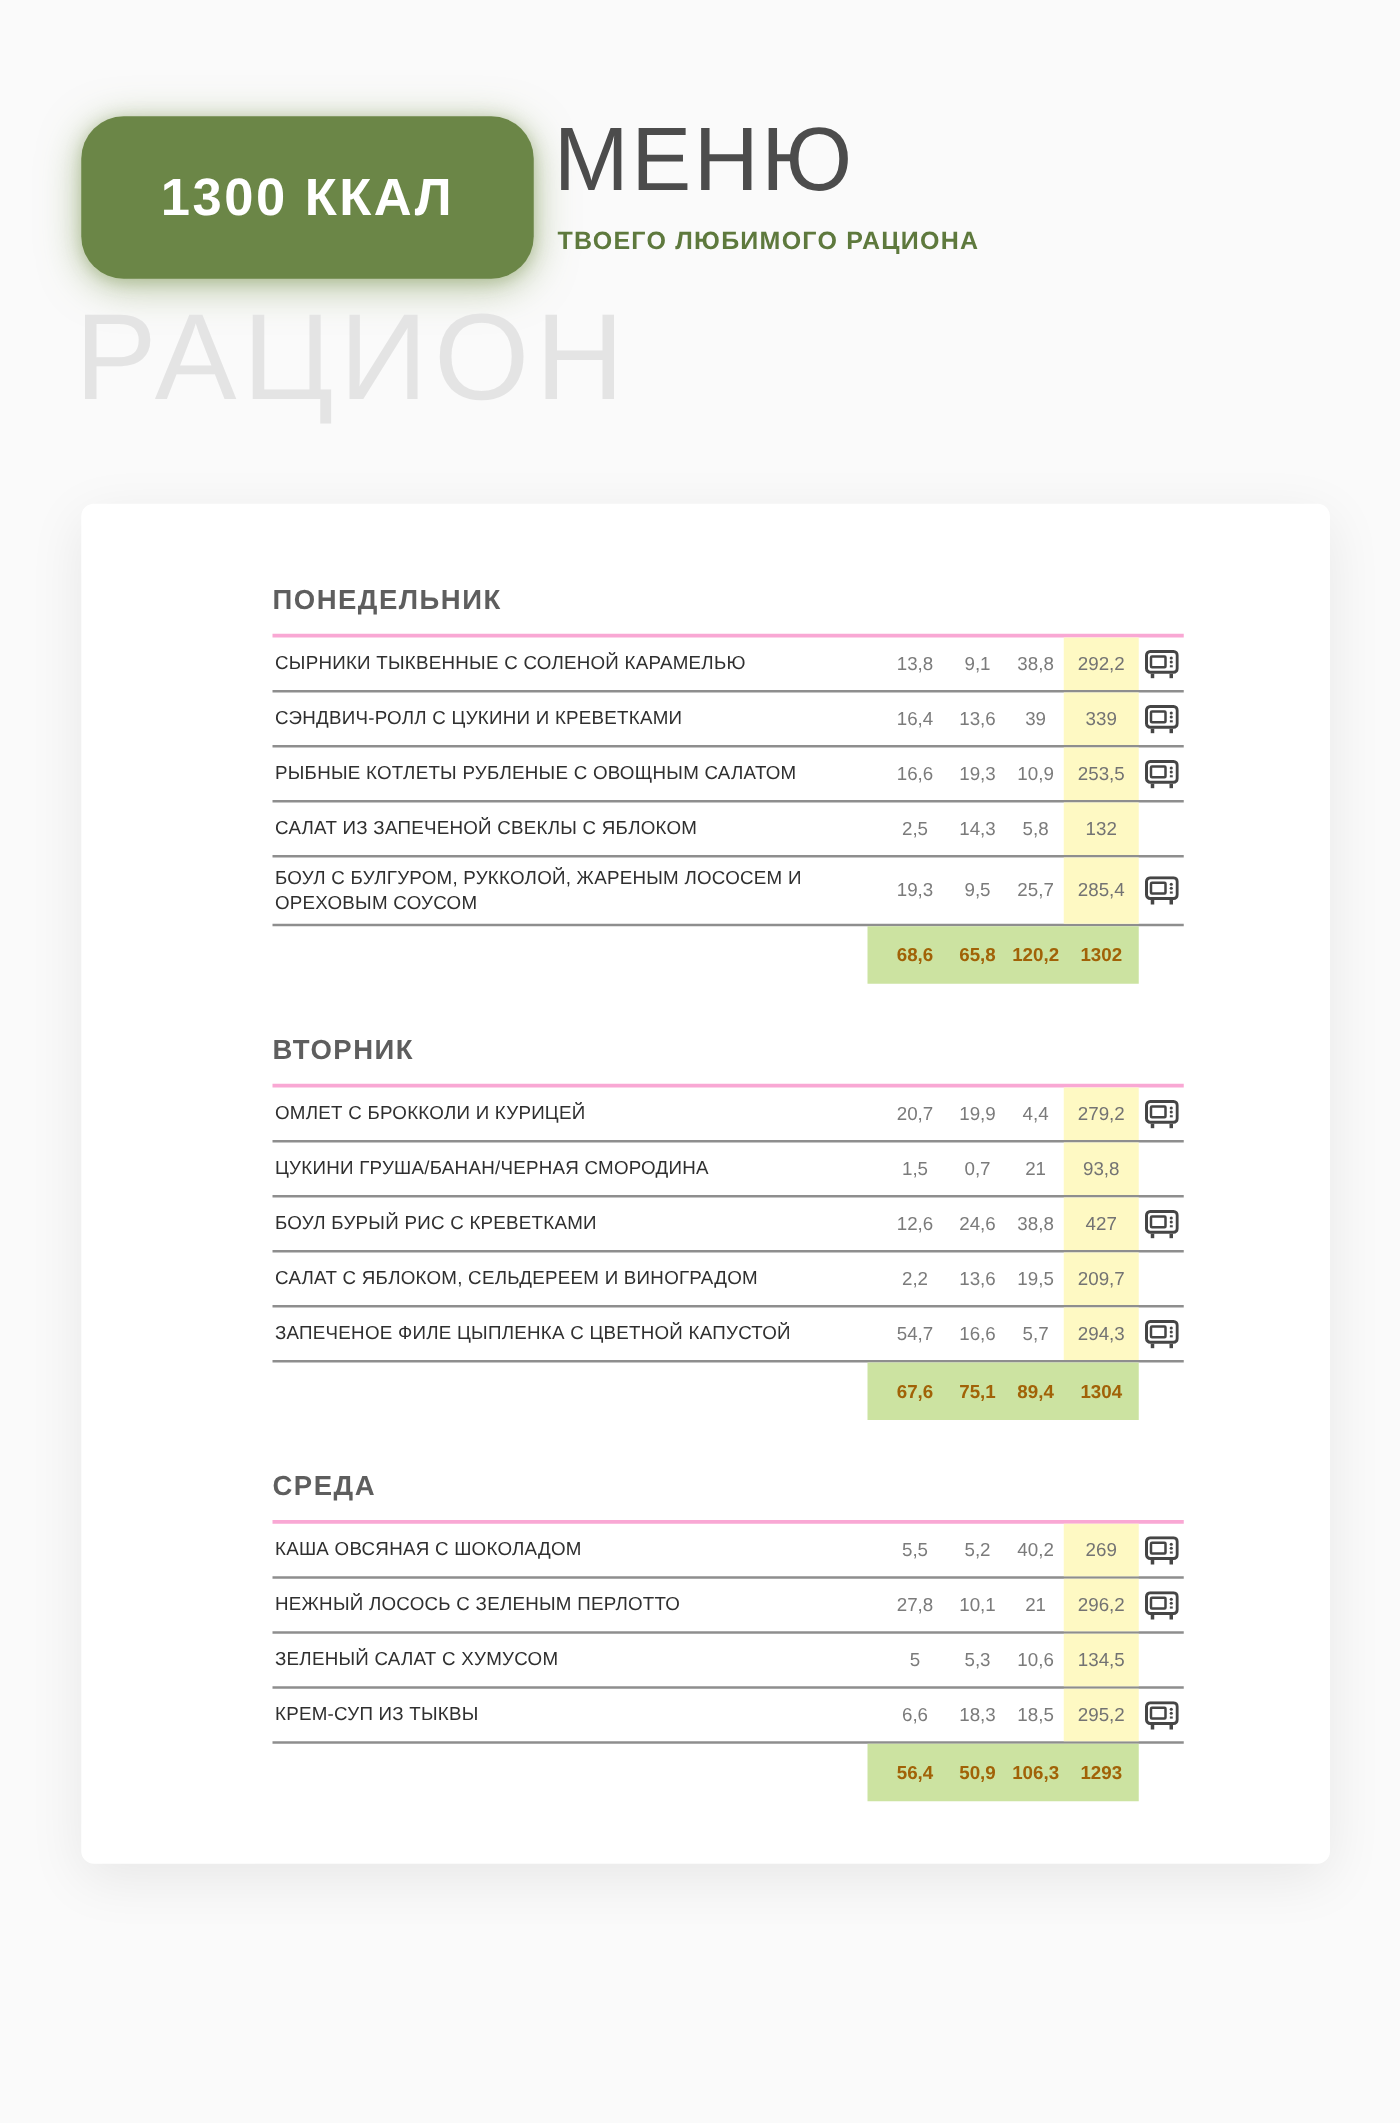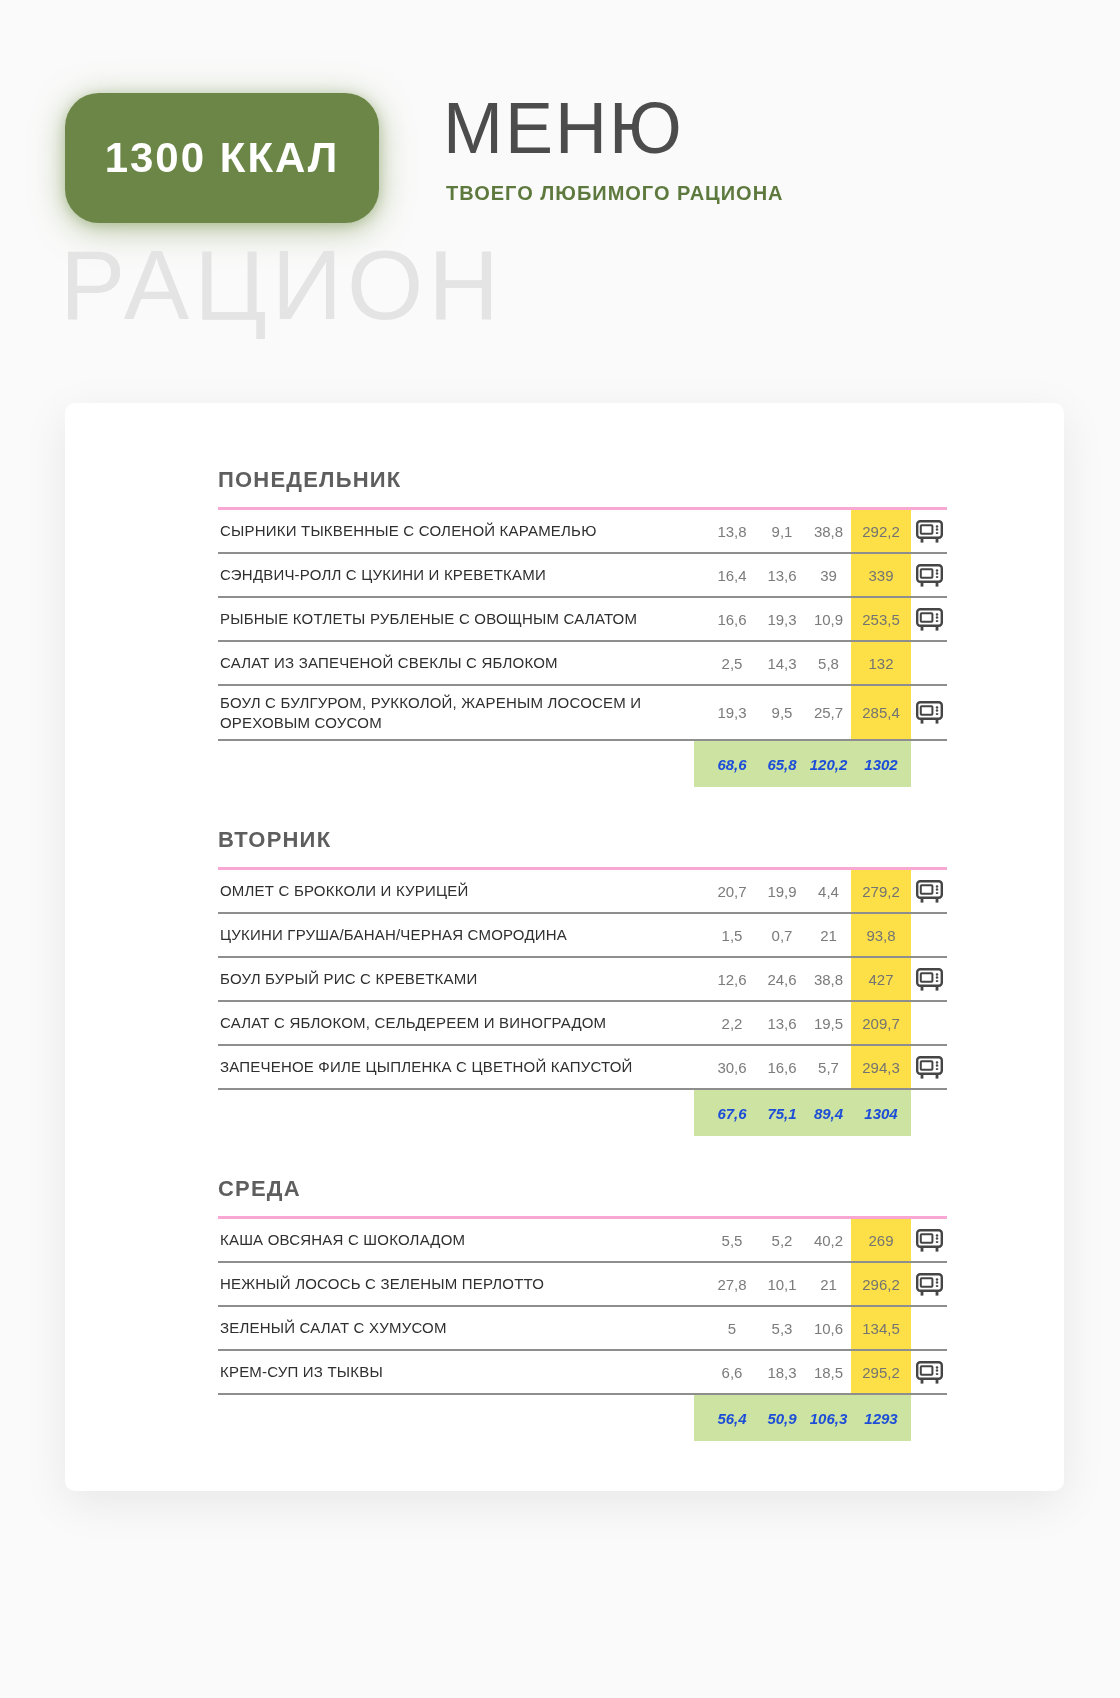--- a/index.html
+++ b/index.html
@@ -6,21 +6,21 @@
   html, body { width:1120px; }
   body {
     height:1698px;
     background:#fafafa;
     font-family:"Liberation Sans", sans-serif;
     position:relative;
     overflow:hidden;
   }
   .badge {
     position:absolute; left:65px; top:93px;
-    width:314px; height:130px;
+    width:362px; height:130px;
     background:#6b8647;
     border-radius:34px;
     display:flex; align-items:center; justify-content:center;
     box-shadow:0 6px 32px rgba(125,152,86,.55), 0 2px 12px rgba(125,152,86,.35);
   }
   .badge span { color:#ffffff; font-size:42px; font-weight:700; letter-spacing:2px; }
   .brand-title {
     position:absolute; left:443px; top:92px;
     font-size:72px; line-height:1; color:#4c4c4c; letter-spacing:2px;
   }
@@ -55,26 +55,26 @@
     padding:7px 60px 7px 2px;
     font-size:15px; color:#2f2f2f; line-height:1.3; letter-spacing:.2px;
   }
   .cell {
     display:flex; align-items:center; justify-content:center;
     font-size:15px; color:#7b7b7b;
   }
   .col-p { width:52px; }
   .col-f { width:48px; }
   .col-c { width:45px; }
-  .col-k { width:60px; background:#fde047; color:#737373; }
+  .col-k { width:60px; background:#fef9c3; color:#737373; }
   .iconcell { width:36px; display:flex; align-items:center; justify-content:center; }
   .totalsrow { display:flex; min-height:46px; }
   .tspacer { flex:1; }
   .tblock { display:flex; background:#cce3a1; padding-left:12px; }
-  .tblock .cell { color:#1d4ed8; font-weight:700;font-style:italic; }
+  .tblock .cell { color:#a16207; font-weight:700; }
   .tblock .col-k { background:transparent; }
   .micon { display:block; }
 </style>
 </head>
 <body>
 
 <div class="page">
   <div class="badge">
     <span>1300 ККАЛ</span>
   </div>
@@ -229,21 +229,21 @@
             <div class="mrow">
               <div class="dish">САЛАТ С ЯБЛОКОМ, СЕЛЬДЕРЕЕМ И ВИНОГРАДОМ</div>
               <div class="cell col-p">2,2</div>
               <div class="cell col-f">13,6</div>
               <div class="cell col-c">19,5</div>
               <div class="cell col-k">209,7</div>
               <div class="iconcell"></div>
             </div>
             <div class="mrow">
               <div class="dish">ЗАПЕЧЕНОЕ ФИЛЕ ЦЫПЛЕНКА С ЦВЕТНОЙ КАПУСТОЙ</div>
-              <div class="cell col-p">30,6</div>
+              <div class="cell col-p">54,7</div>
               <div class="cell col-f">16,6</div>
               <div class="cell col-c">5,7</div>
               <div class="cell col-k">294,3</div>
               <div class="iconcell">
                 <svg class="micon" width="27" height="23" viewBox="0 0 27 23">
                   <rect x="1.2" y="1.2" width="24.6" height="16.6" rx="3" fill="none" stroke="#454545" stroke-width="2.4"></rect>
                   <rect x="4.8" y="5.2" width="11.6" height="8.6" rx="0.8" fill="none" stroke="#454545" stroke-width="2"></rect>
                   <circle cx="21" cy="6.4" r="1.25" fill="#454545"></circle>
                   <circle cx="21" cy="9.6" r="1.25" fill="#454545"></circle>
                   <rect x="19.9" y="12.2" width="2.3" height="1.7" fill="#454545"></rect>

